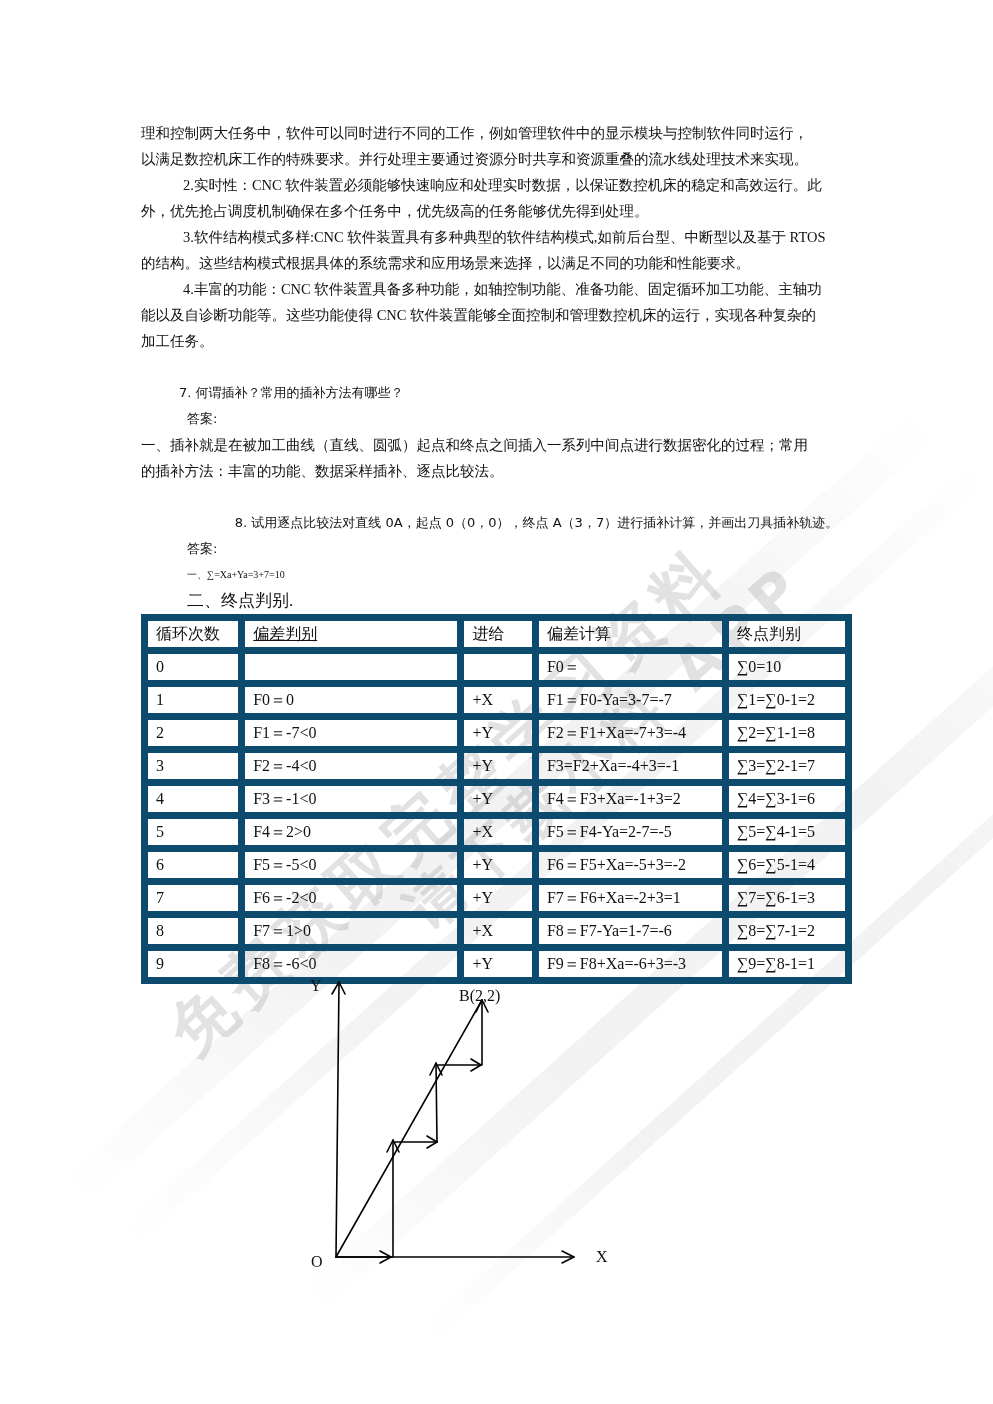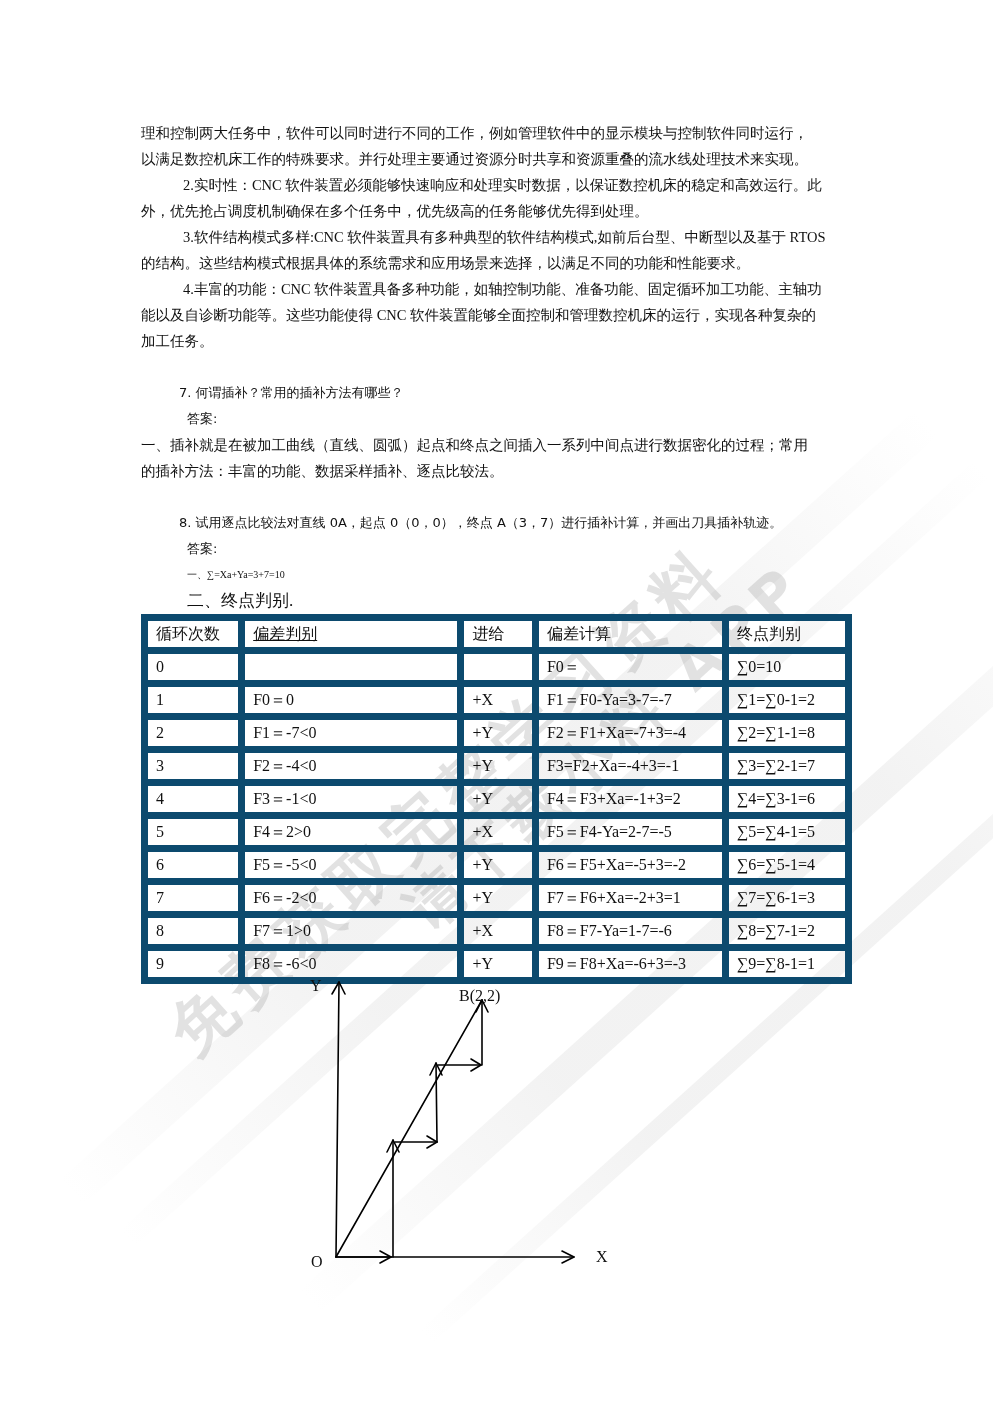--- a/index.html
+++ b/index.html
@@ -43,21 +43,21 @@
   <div class="line" style="top:250px;">的结构。这些结构模式根据具体的系统需求和应用场景来选择，以满足不同的功能和性能要求。</div>
   <div class="line indent" style="top:276px;">4.丰富的功能：CNC 软件装置具备多种功能，如轴控制功能、准备功能、固定循环加工功能、主轴功</div>
   <div class="line" style="top:302px;">能以及自诊断功能等。这些功能使得 CNC 软件装置能够全面控制和管理数控机床的运行，实现各种复杂的</div>
   <div class="line" style="top:328px;">加工任务。</div>
 
   <div class="line q" style="top:380px;padding-left:38px;">7. 何谓插补？常用的插补方法有哪些？</div>
   <div class="line q" style="top:406px;padding-left:46px;">答案:</div>
   <div class="line" style="top:432px;">一、插补就是在被加工曲线（直线、圆弧）起点和终点之间插入一系列中间点进行数据密化的过程；常用</div>
   <div class="line" style="top:458px;">的插补方法：丰富的功能、数据采样插补、逐点比较法。</div>
 
-  <div class="line q" style="top:510px;padding-left:38px;">8. 试用逐点比较法对直线 0A，起点 0（0，0），终点 A（3，7）进行插补计算，并画出刀具插补轨迹。</div>
+  <div class="line q" style="top:510px;padding-left:38px;text-align:center;">8. 试用逐点比较法对直线 0A，起点 0（0，0），终点 A（3，7）进行插补计算，并画出刀具插补轨迹。</div>
   <div class="line q" style="top:536px;padding-left:46px;">答案:</div>
   <div class="line" style="top:562px;padding-left:46px;font-size:10px;">一、∑=Xa+Ya=3+7=10</div>
   <div class="line big" style="top:588px;padding-left:46px;">二、终点判别.</div>
 
   <table class="interp">
     <tbody>
         <tr>
       <td class="c1">循环次数</td>
       <td class="c2">偏差判别</td>
       <td class="c3">进给</td>

